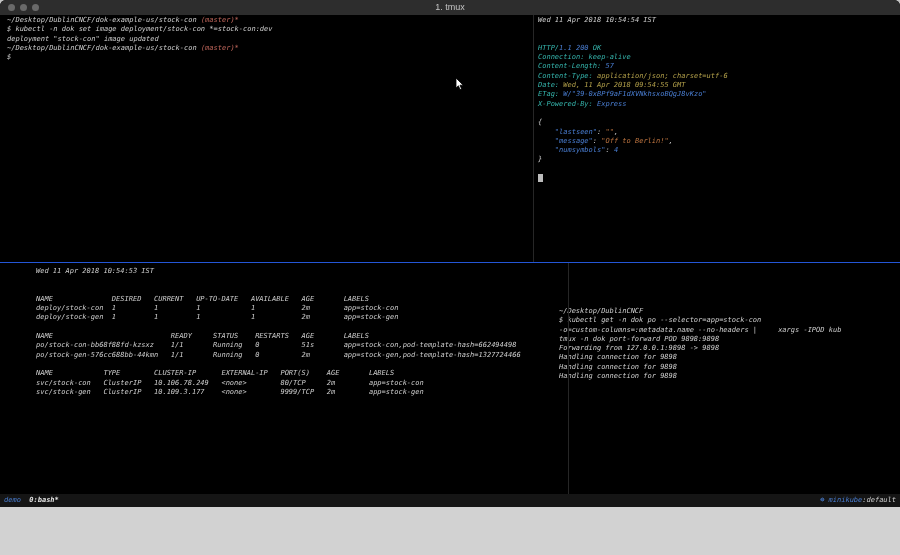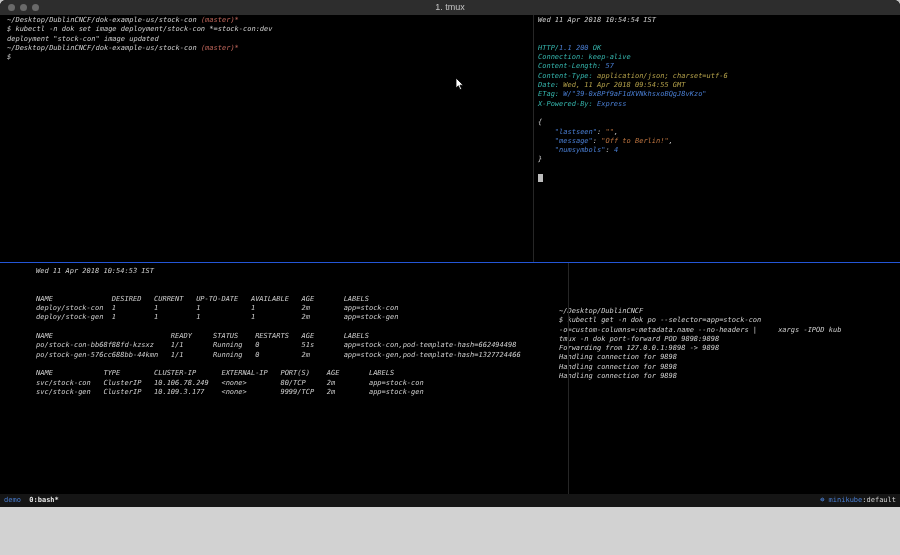--- a/index.html
+++ b/index.html
@@ -35,21 +35,21 @@
   .cy{color:#35b5ad;}
   .bl{color:#4a7fd4;}
   .ye{color:#b3a04a;}
   .or{color:#bf7540;}
   .cursor-block{display:inline-block;width:4.5px;height:7.5px;background:#bcbcbc;vertical-align:middle;}
   .b-h{position:absolute;left:0;top:247px;width:100%;height:1px;background:#2456d6;}
   .b-v1{position:absolute;left:533px;top:0;height:247px;width:1px;background:#262626;}
   .b-v2{position:absolute;left:568px;top:248px;bottom:0;width:1px;background:#262626;}
   .statusbar{
     position:absolute;left:0;bottom:0;right:0;height:13px;background:#151515;
-    font-size:7px;line-height:13px;white-space:pre;
+    font-size:7px;line-height:13px;white-space:pre;font-style:italic;
   }
   .sb-left{position:absolute;left:4px;top:0;}
   .sb-right{position:absolute;right:4px;top:0;}
   .sb-session{color:#4a7fd4;}
   .sb-window{color:#e4e4e4;font-weight:bold;}
   .sb-kube-icon,.sb-kube-ctx{color:#4a7fd4;}
   .sb-kube-ns{color:#cfcfcf;}
   .mouse{position:absolute;left:455px;top:62px;}
   .desktop-strip{position:absolute;left:0;top:507px;width:900px;height:48px;background:#d2d2d2;}
 </style>

